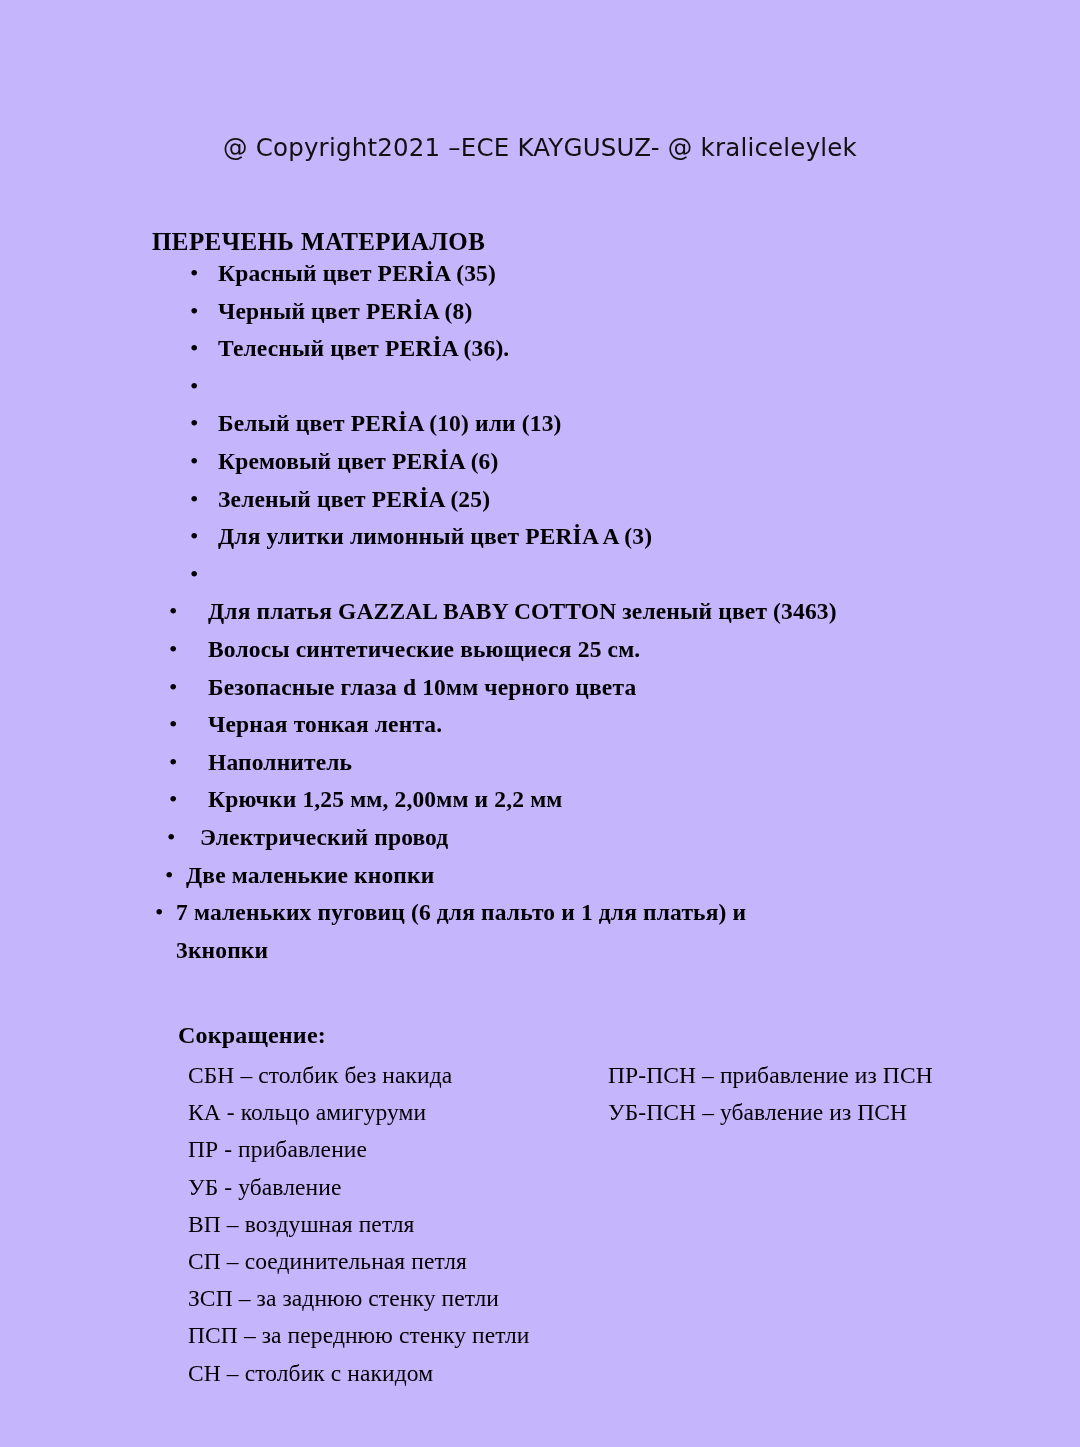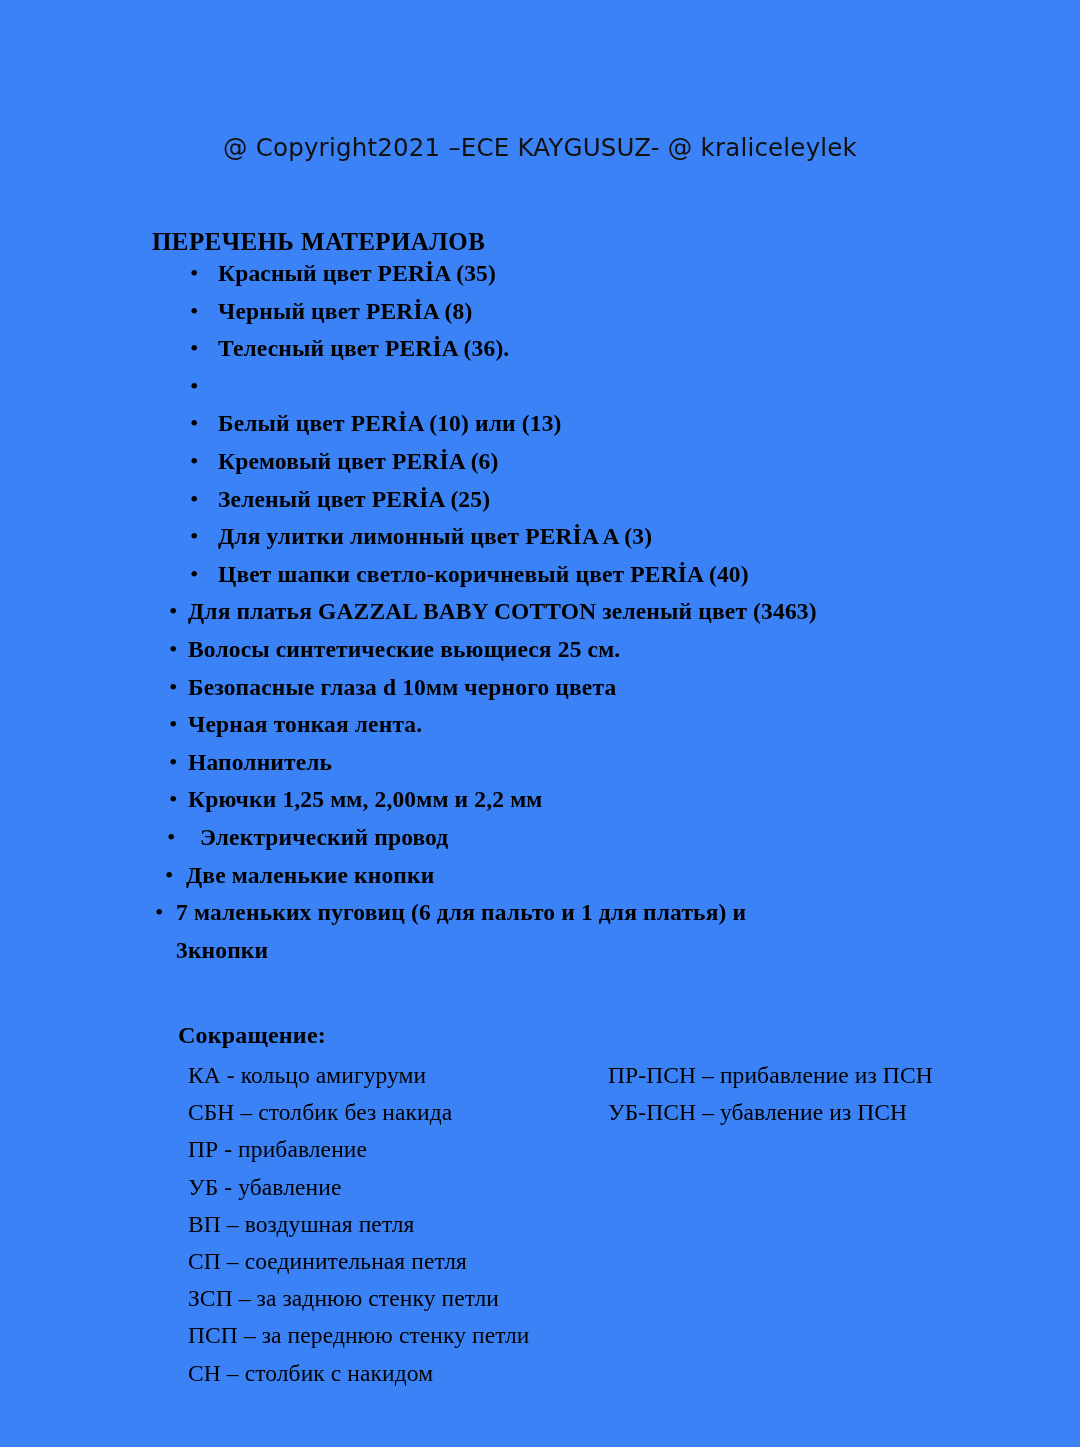--- a/index.html
+++ b/index.html
@@ -14,21 +14,21 @@
     position: relative;
     font-family: "Liberation Serif", "DejaVu Serif", serif;
     color: #000000;
     overflow: hidden;
   }
 
   .page {
     position: relative;
     width: 1080px;
     height: 1447px;
-    background: #3b82f6;
+    background: #c4b5fd;
   }
 
   
   .copyright {
     position: absolute;
     top: 133px;
     left: 0;
     width: 1080px;
     text-align: center;
     font-family: "DejaVu Sans", "Liberation Sans", sans-serif;
@@ -86,21 +86,21 @@
   .mat-text .wrap2 {
     display: block;
     line-height: 37.6px;
   }
 
   
   .lvl-a .mat-bullet { left: 190px; }
   .lvl-a .mat-text   { left: 218px; }
 
   .lvl-b .mat-bullet { left: 169px; }
-  .lvl-b .mat-text   { left: 188px; }
+  .lvl-b .mat-text   { left: 208px; }
 
   .lvl-c .mat-bullet { left: 167px; }
   .lvl-c .mat-text   { left: 188px; margin-left: 12px; }
 
   .lvl-d .mat-bullet { left: 165px; }
   .lvl-d .mat-text   { left: 186px; }
 
   .lvl-e .mat-bullet { left: 155px; }
   .lvl-e .mat-text   { left: 176px; }
 
@@ -167,21 +167,20 @@
       <div class="mat-item lvl-a">
         <span class="mat-bullet">•</span>
         <span class="mat-text">Зеленый цвет PERİA (25)</span>
       </div>
       <div class="mat-item lvl-a">
         <span class="mat-bullet">•</span>
         <span class="mat-text">Для улитки лимонный цвет PERİA A (3)</span>
       </div>
       <div class="mat-item lvl-a">
         <span class="mat-bullet">•</span>
-        <span class="mat-text">Цвет шапки светло-коричневый цвет PERİA (40)</span>
       </div>
       <div class="mat-item lvl-b">
         <span class="mat-bullet">•</span>
         <span class="mat-text">Для платья GAZZAL BABY COTTON зеленый цвет (3463)</span>
       </div>
       <div class="mat-item lvl-b">
         <span class="mat-bullet">•</span>
         <span class="mat-text">Волосы синтетические вьющиеся 25 см.</span>
       </div>
       <div class="mat-item lvl-b">
@@ -210,22 +209,22 @@
       </div>
       <div class="mat-item lvl-e two-line">
         <span class="mat-bullet">•</span>
         <span class="mat-text">7 маленьких пуговиц (6 для пальто и 1 для платья) и<span class="wrap2">3кнопки</span></span>
       </div>
     </div>
 
   <div class="abbr-heading">Сокращение:</div>
 
   <div class="abbr-col-left">
+      <div class="abbr-line">СБН – столбик без накида</div>
       <div class="abbr-line">КА  - кольцо амигуруми</div>
-      <div class="abbr-line">СБН – столбик без накида</div>
       <div class="abbr-line">ПР - прибавление</div>
       <div class="abbr-line">УБ -  убавление</div>
       <div class="abbr-line">ВП – воздушная петля</div>
       <div class="abbr-line">СП – соединительная петля</div>
       <div class="abbr-line">ЗСП – за заднюю стенку петли</div>
       <div class="abbr-line">ПСП – за переднюю стенку петли</div>
       <div class="abbr-line">СН – столбик с накидом</div>
     </div>
   <div class="abbr-col-right">
       <div class="abbr-line">ПР-ПСН – прибавление из ПСН</div>

